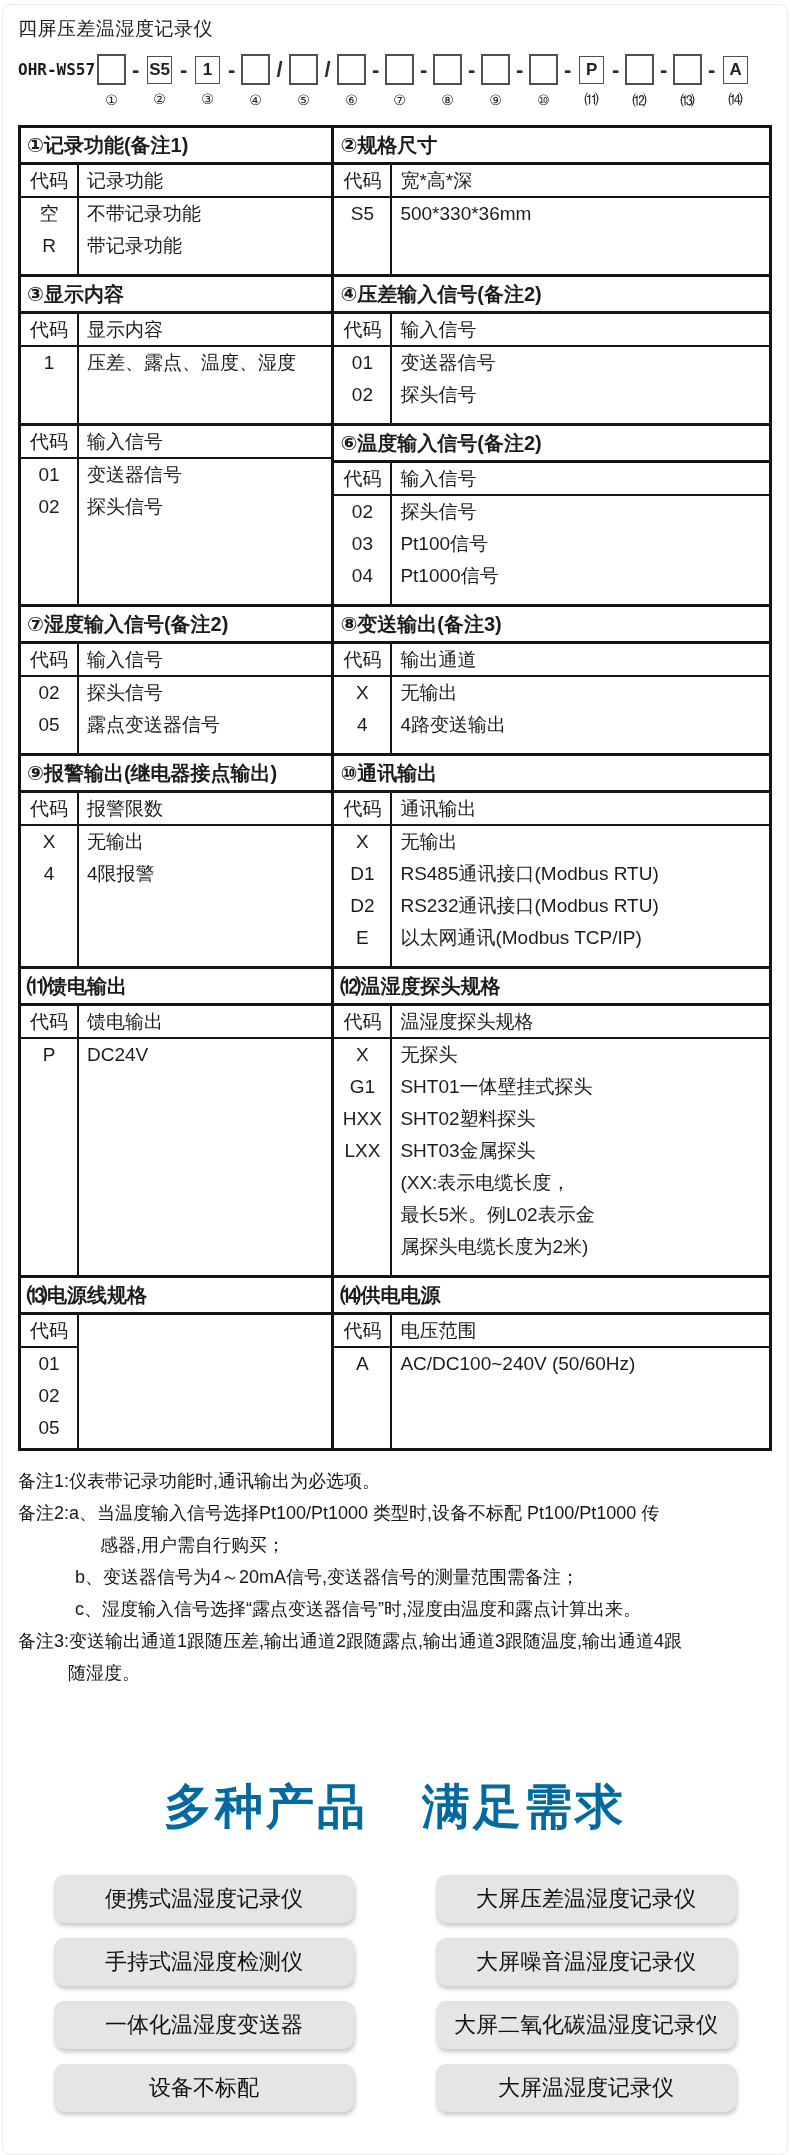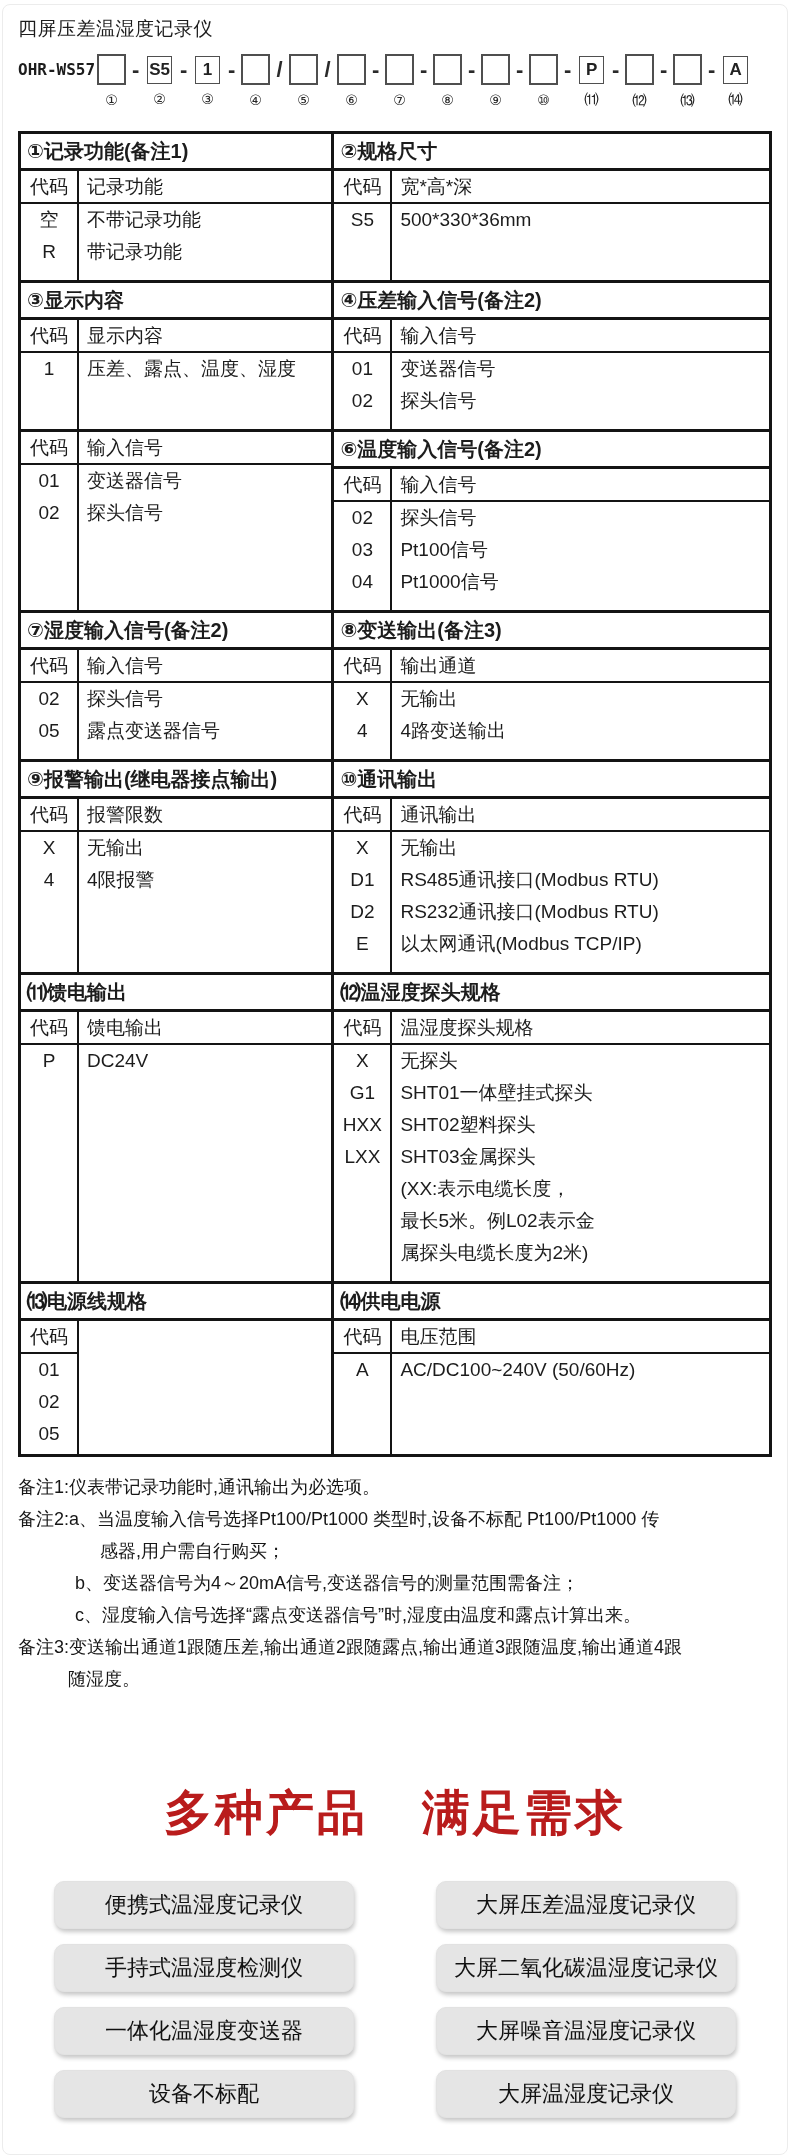--- a/index.html
+++ b/index.html
@@ -18,21 +18,21 @@
           font-size:16px;font-weight:bold;line-height:32px;white-space:nowrap}
   .unit{display:flex;flex-direction:column;align-items:center;width:33px}
   .box{width:29px;height:31px;border:2px solid #4f4f4f;background:#fff;
        display:flex;align-items:center;justify-content:center}
   .box.filled{width:25px;height:28px;margin-top:2px;border-width:1.5px;
               font-size:17px;font-weight:bold;color:#222}
   .pos{margin-top:7px;font-size:14px;color:#262626}
   .sep{width:15px;text-align:center;font-size:22px;font-weight:bold;line-height:31px;color:#2a2a2a}
 
   
-  .spec-table{border:3px solid #141414;margin-top:21px}
+  .spec-table{border:3px solid #141414;margin-top:15px}
   .trow{display:grid;grid-template-columns:41.5% 1fr;border-bottom:3px solid #141414}
   .trow:last-child{border-bottom:none}
   .sec{display:flex;flex-direction:column}
   .sec.right{border-left:3px solid #141414}
   .stitle{font-weight:bold;font-size:20px;height:37px;line-height:35px;
           padding-left:6px;border-bottom:3px solid #141414;white-space:nowrap}
   .scols{display:flex;flex:1}
   .ccol{width:58px;border-right:2px solid #141414;display:flex;flex-direction:column;padding-bottom:4px}
   .dcol{flex:1;display:flex;flex-direction:column;padding-bottom:12px}
   .cell{height:32px;line-height:32px;font-size:19px;white-space:nowrap}
@@ -43,21 +43,21 @@
 
   
   .notes{margin-top:14px;font-size:18px;line-height:32px;color:#161616}
   .note-line{white-space:nowrap}
   .note-line.n1{padding-left:82px}
   .note-line.n2{padding-left:57px}
   .note-line.n3{padding-left:50px}
 
   
   .heading{display:flex;justify-content:center;gap:54px;margin-top:86px;
-           font-size:48px;font-weight:bold;color:#b91c1c;letter-spacing:3px}
+           font-size:48px;font-weight:bold;color:#0369a1;letter-spacing:3px}
   .btn-grid{display:flex;justify-content:center;gap:82px;margin-top:36px}
   .btn-col{display:flex;flex-direction:column;gap:15px;width:300px}
   .pbtn{height:48px;line-height:46px;background:#e5e5e5;border:1px solid #e2e2e2;
         border-radius:10px;box-shadow:1px 3px 4px rgba(0,0,0,.22);
         font-size:22px;color:#111;text-align:center;white-space:nowrap;cursor:pointer}
 </style>
 </head>
 <body>
 
 <div class="frame"></div>
@@ -388,19 +388,19 @@
 
   <div class="btn-grid">
     <div class="btn-col">
         <div class="pbtn">便携式温湿度记录仪</div>
         <div class="pbtn">手持式温湿度检测仪</div>
         <div class="pbtn">一体化温湿度变送器</div>
         <div class="pbtn">设备不标配</div>
       </div>
     <div class="btn-col">
         <div class="pbtn">大屏压差温湿度记录仪</div>
+        <div class="pbtn">大屏噪音温湿度记录仪</div>
         <div class="pbtn">大屏二氧化碳温湿度记录仪</div>
-        <div class="pbtn">大屏噪音温湿度记录仪</div>
         <div class="pbtn">大屏温湿度记录仪</div>
       </div>
   </div>
 
 </div>
 
 </body></html>

